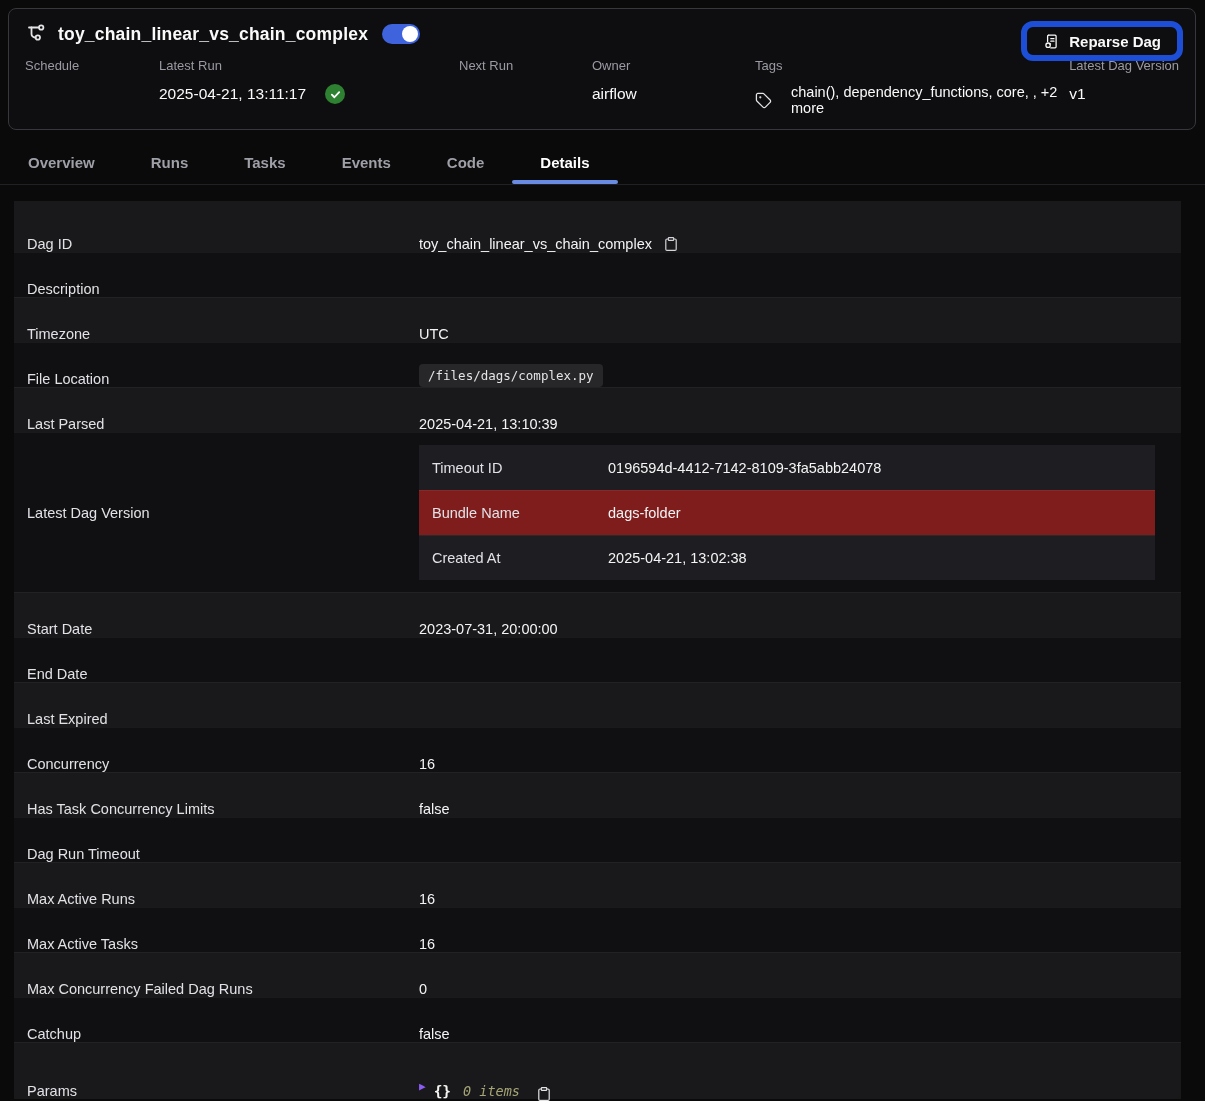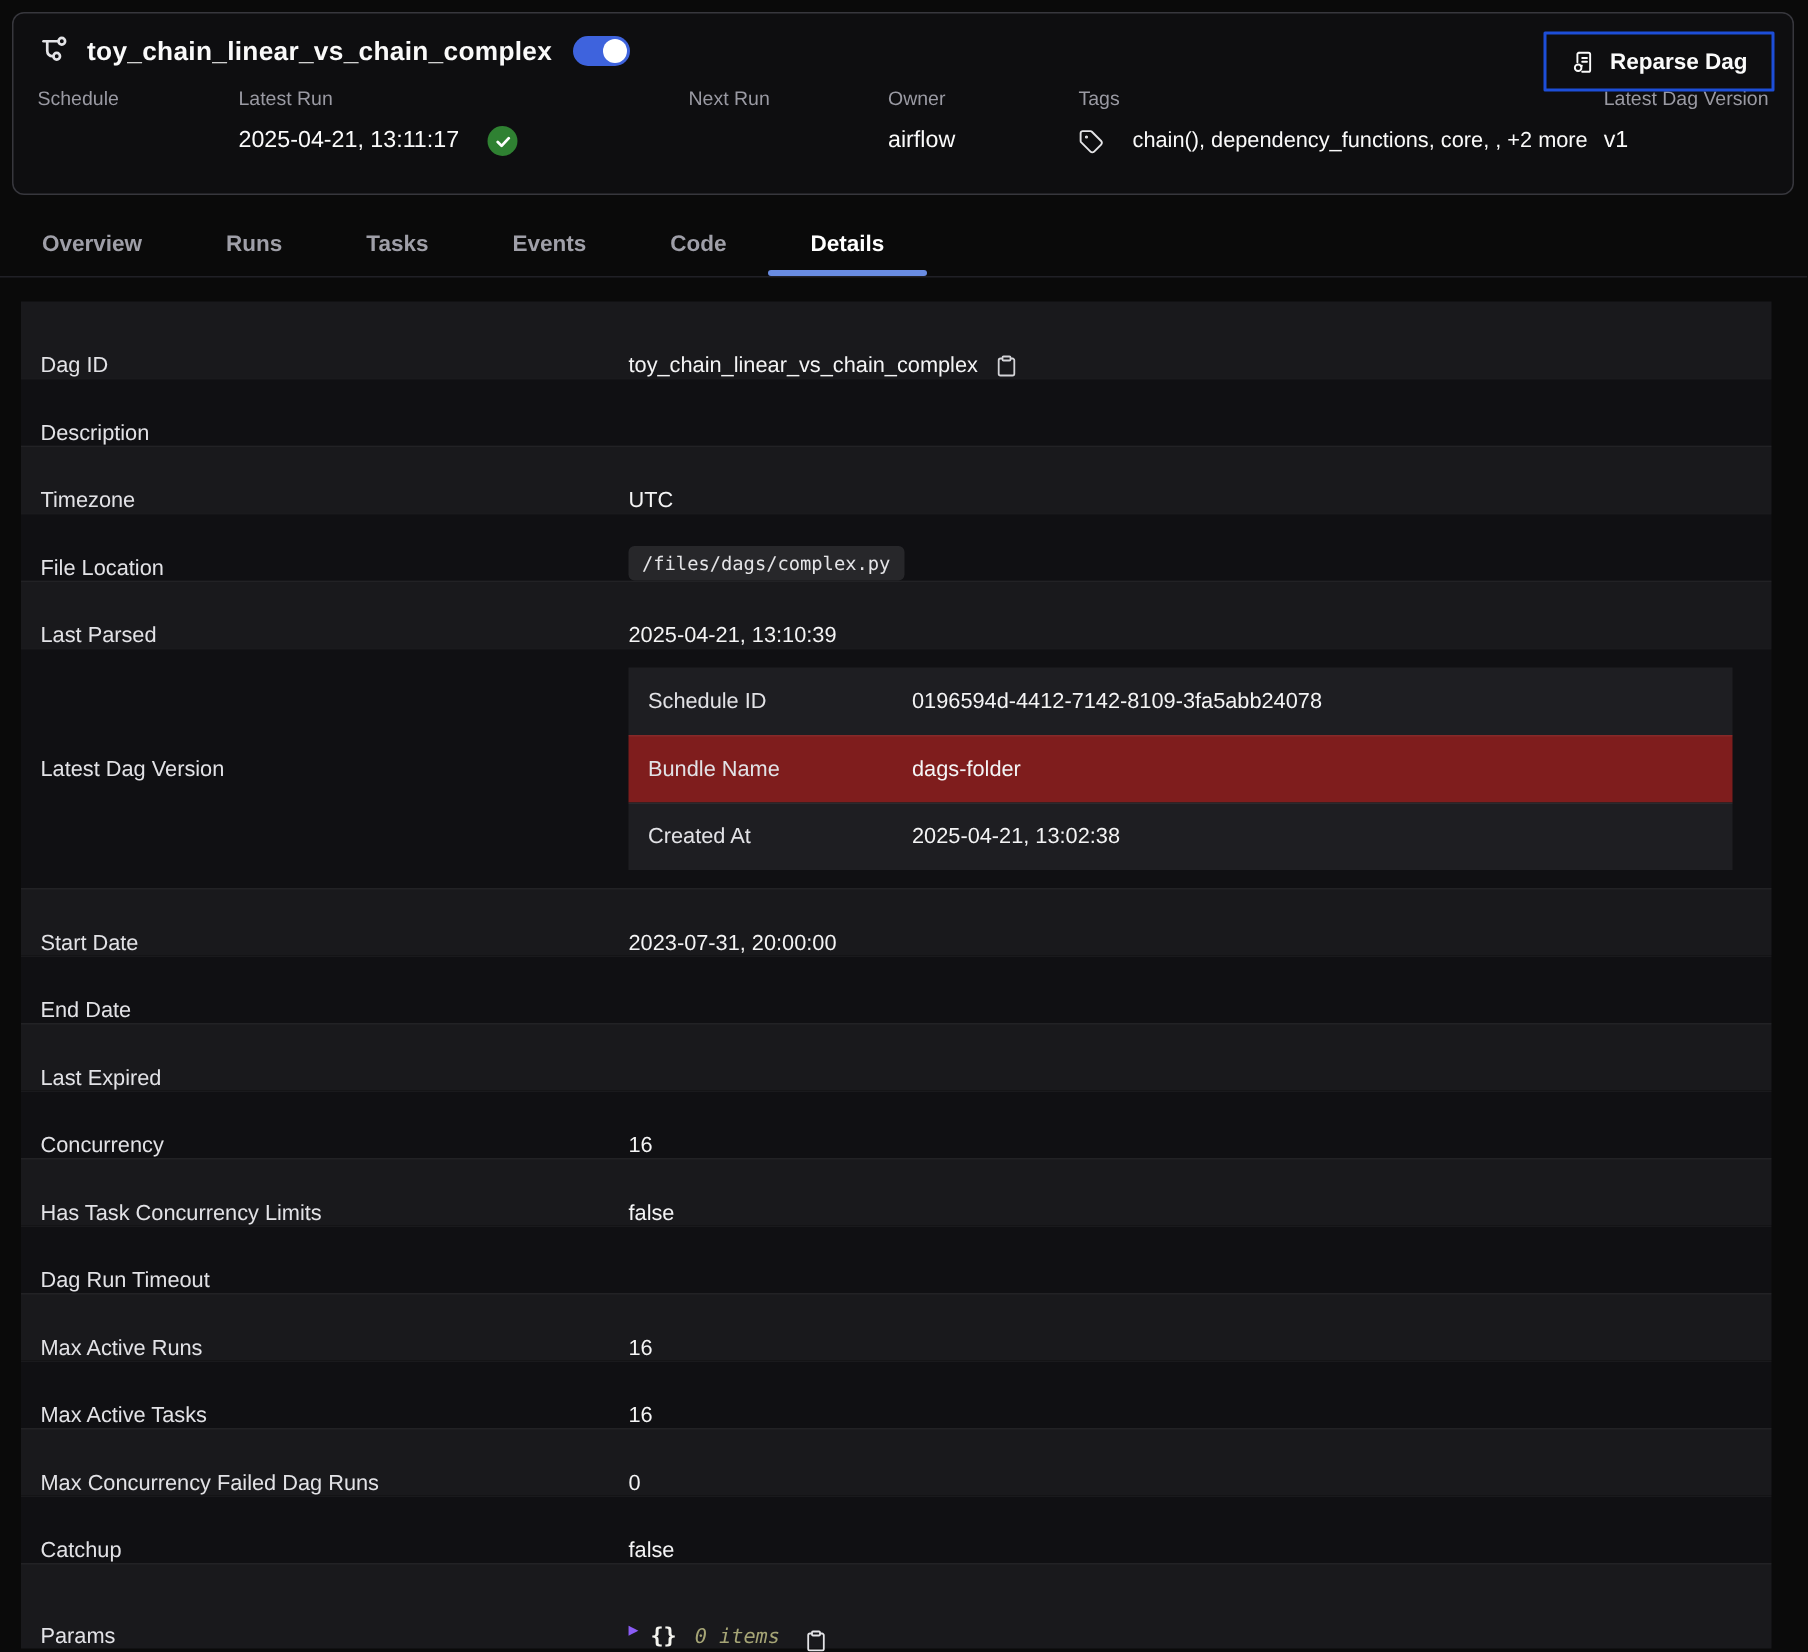--- a/index.html
+++ b/index.html
@@ -10,31 +10,31 @@
   .header-card { position:absolute; left:8px; top:8px; width:1188px; height:122px;
     background:#0e0e10; border:1px solid #37373d; border-radius:8px; }
   .title-row { display:flex; align-items:center; padding:13px 16px 0 16px; }
   .dag-icon { width:24px; height:24px; color:#e4e4e7; flex:0 0 auto; }
   .dag-title { font-size:17.5px; font-weight:700; color:#fafafa; margin-left:9px; letter-spacing:.2px; }
   .toggle { width:38px; height:20px; border-radius:10px; background:#3e63dd; margin-left:14px;
     position:relative; cursor:pointer; }
   .toggle .knob { position:absolute; right:2px; top:2px; width:16px; height:16px;
     border-radius:50%; background:#fff; }
   .reparse-btn { position:absolute; right:12px; top:12px; height:40px; padding:0 16px;
-    display:flex; align-items:center; gap:9px; background:transparent; border:2px solid #1d4ed8;
-    border-radius:1px; color:#fafafa; font-size:15px; font-weight:600; cursor:pointer;
+    display:flex; align-items:center; gap:9px; background:transparent; border:6px solid #1d4ed8;
+    border-radius:12px; color:#fafafa; font-size:15px; font-weight:600; cursor:pointer;
     font-family:"Liberation Sans", sans-serif; }
   .reparse-btn svg { width:17px; height:17px; }
 
   .stats-row { display:flex; padding:12px 16px 0 16px; }
   .stat { display:flex; flex-direction:column; }
   .stat-label { font-size:13px; color:#9a9aa3; font-weight:500; margin-bottom:11px; }
   .stat-value { font-size:15.5px; color:#fafafa; display:flex; align-items:center; gap:19px; min-height:20px; }
   .w-schedule { width:134px; } .w-latestrun { width:260px; } .w-nextrun { width:133px;margin-left:40px; }
-  .w-owner { width:127px; } .w-tags { flex:1; }
+  .w-owner { width:127px; } .w-tags { flex:1;margin-left:36px; }
   .w-version { text-align:left; } .w-version .stat-label { text-align:right; }
   .check-circle { width:20px; height:20px; border-radius:50%; background:#2f8132;
     display:inline-flex; align-items:center; justify-content:center; flex:0 0 auto; }
   .check-circle svg { width:11px; height:11px; }
   .tag-icon { width:17px; height:17px; color:#e4e4e7; flex:0 0 auto; }
   .tags-text { font-size:14.5px; }
 
   
   .tabbar { margin-top:10px; display:flex; border-bottom:1px solid #202026; }
   .tab { height:44px; padding:0 28px; display:flex; align-items:center; font-size:15px;
@@ -186,21 +186,21 @@
   <div class="row light">
     <span class="row-label">Last Parsed</span>
     <span class="row-value">2025-04-21, 13:10:39</span>
   </div>
 
   <div class="row dark row-ldv">
     <span class="row-label">Latest Dag Version</span>
     <span class="row-value">
       <div class="nested-table">
         <div class="n-row light">
-          <span class="n-label">Schedule ID</span>
+          <span class="n-label">Timeout ID</span>
           <span class="n-value">0196594d-4412-7142-8109-3fa5abb24078</span>
         </div>
         <div class="n-row dark">
           <span class="n-label">Bundle Name</span>
           <span class="n-value">dags-folder</span>
         </div>
         <div class="n-row light">
           <span class="n-label">Created At</span>
           <span class="n-value">2025-04-21, 13:02:38</span>
         </div>

